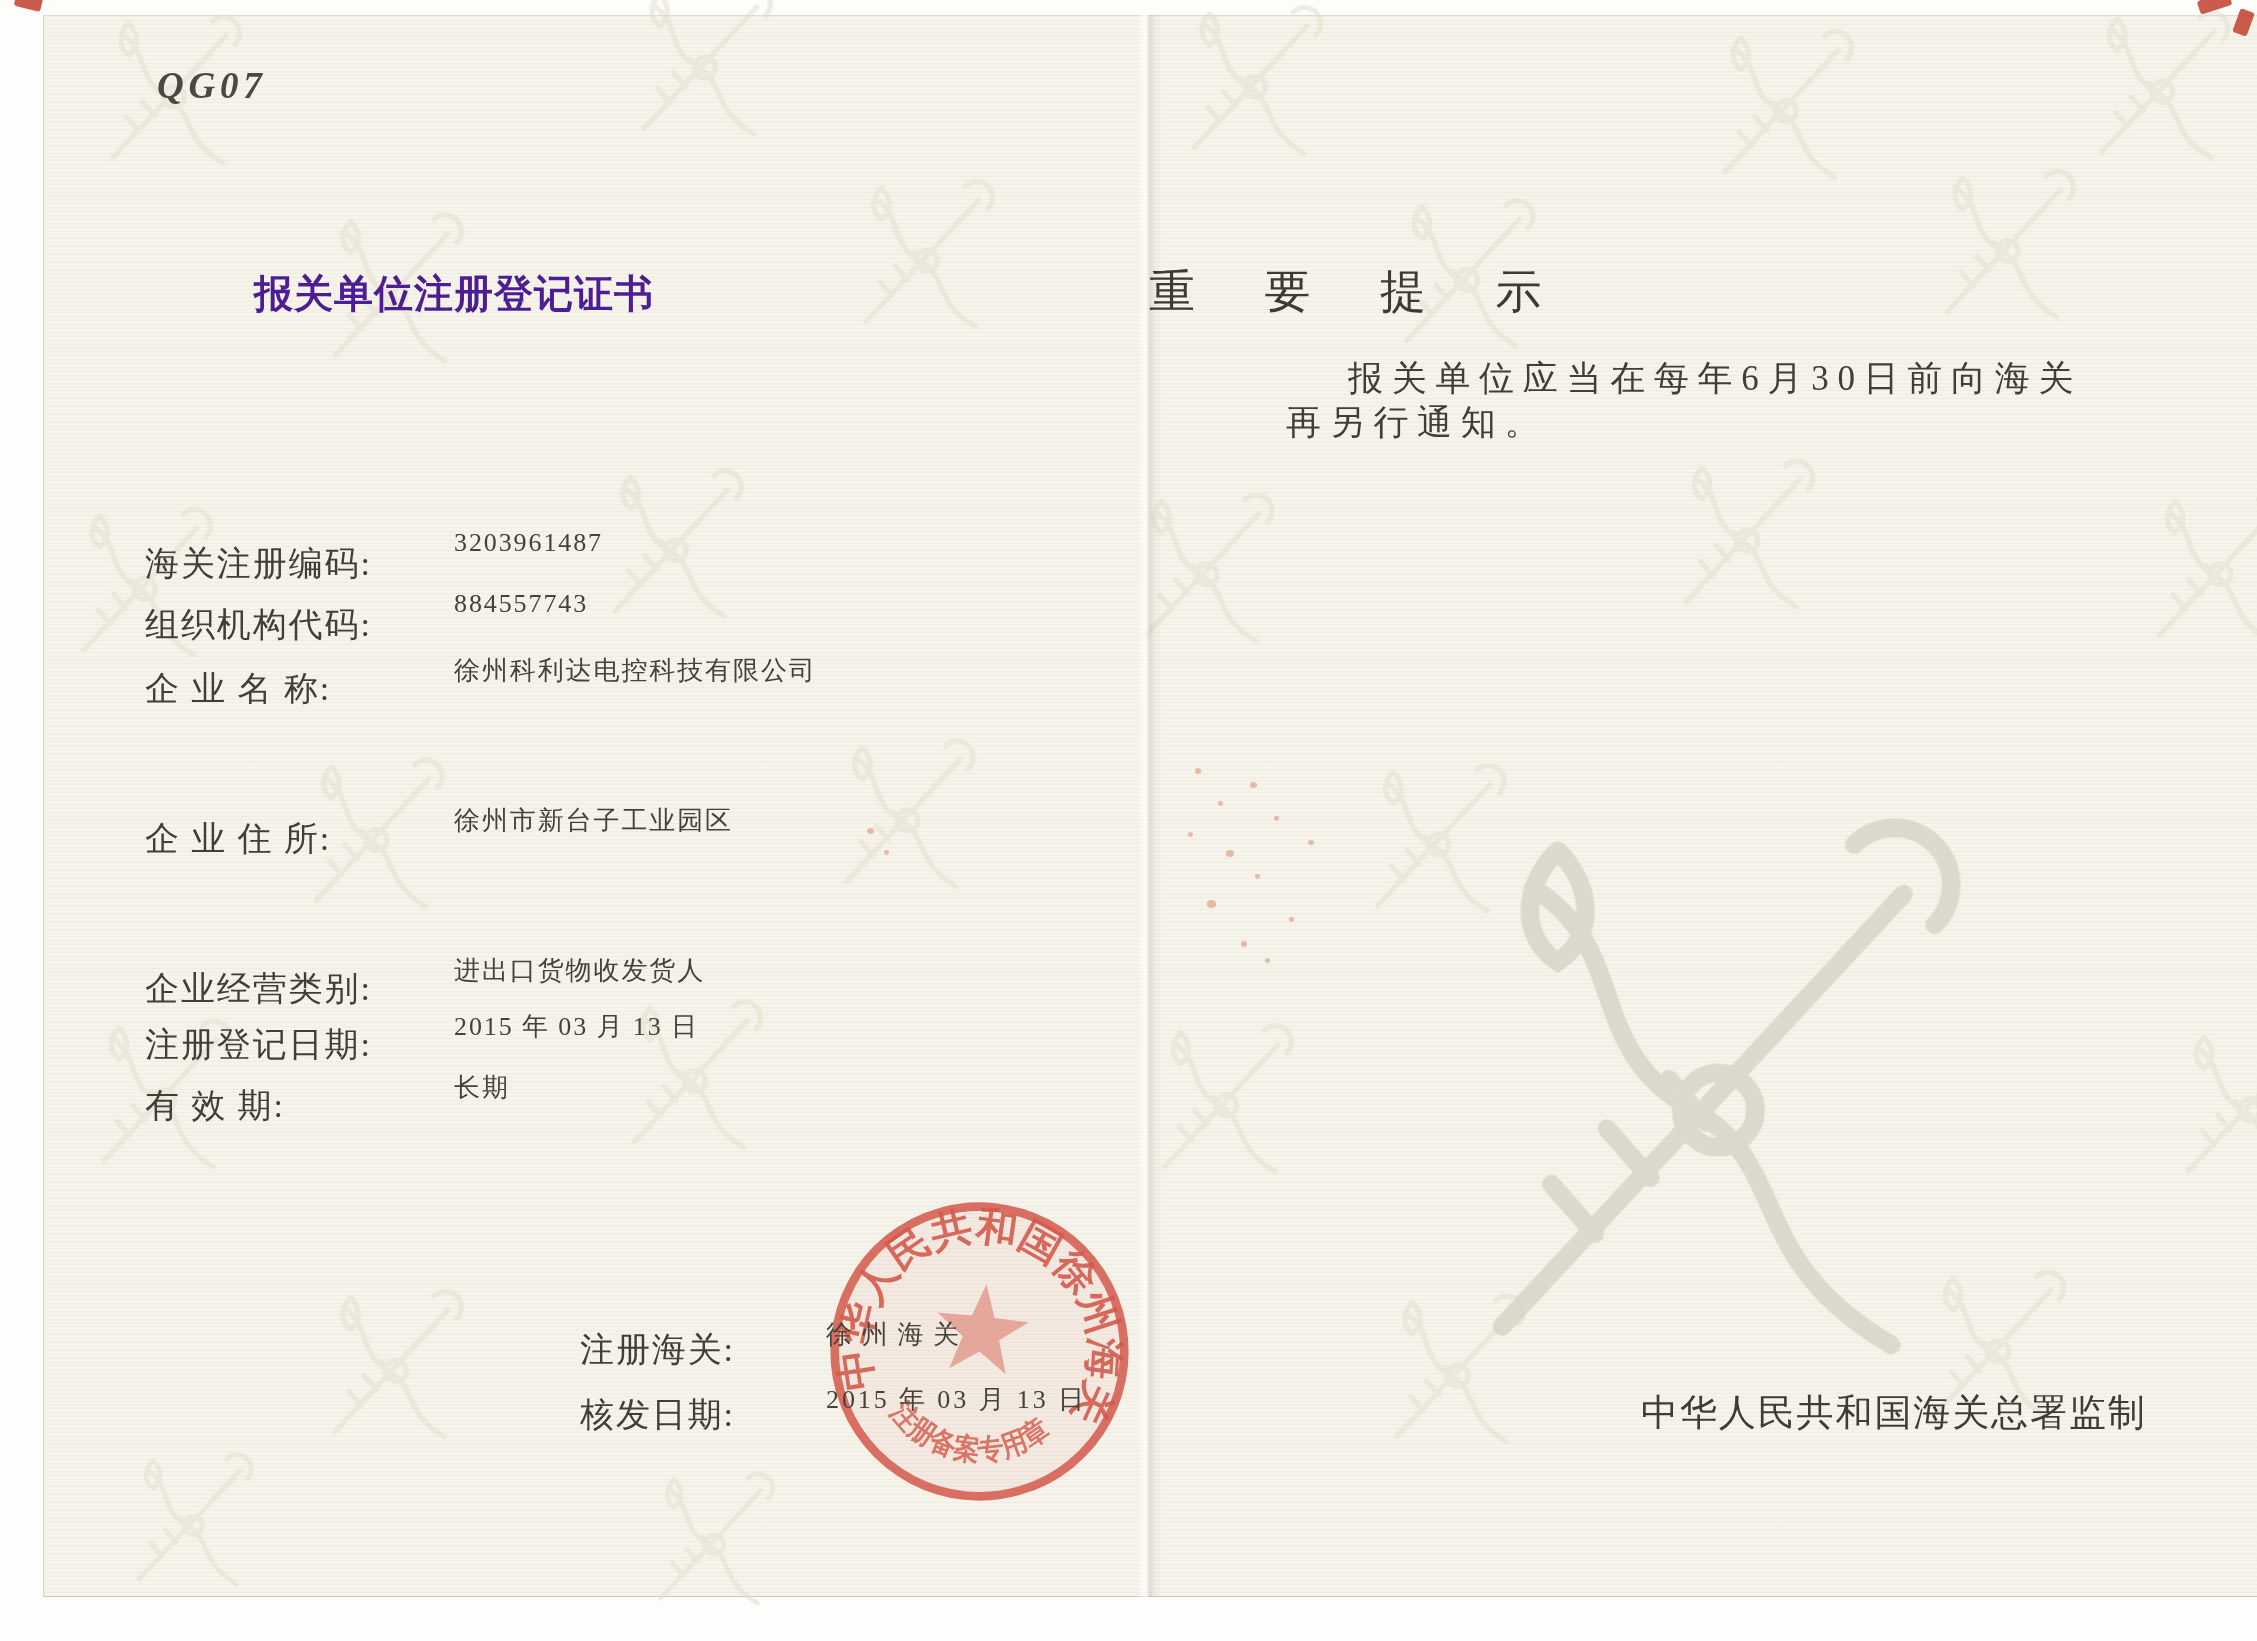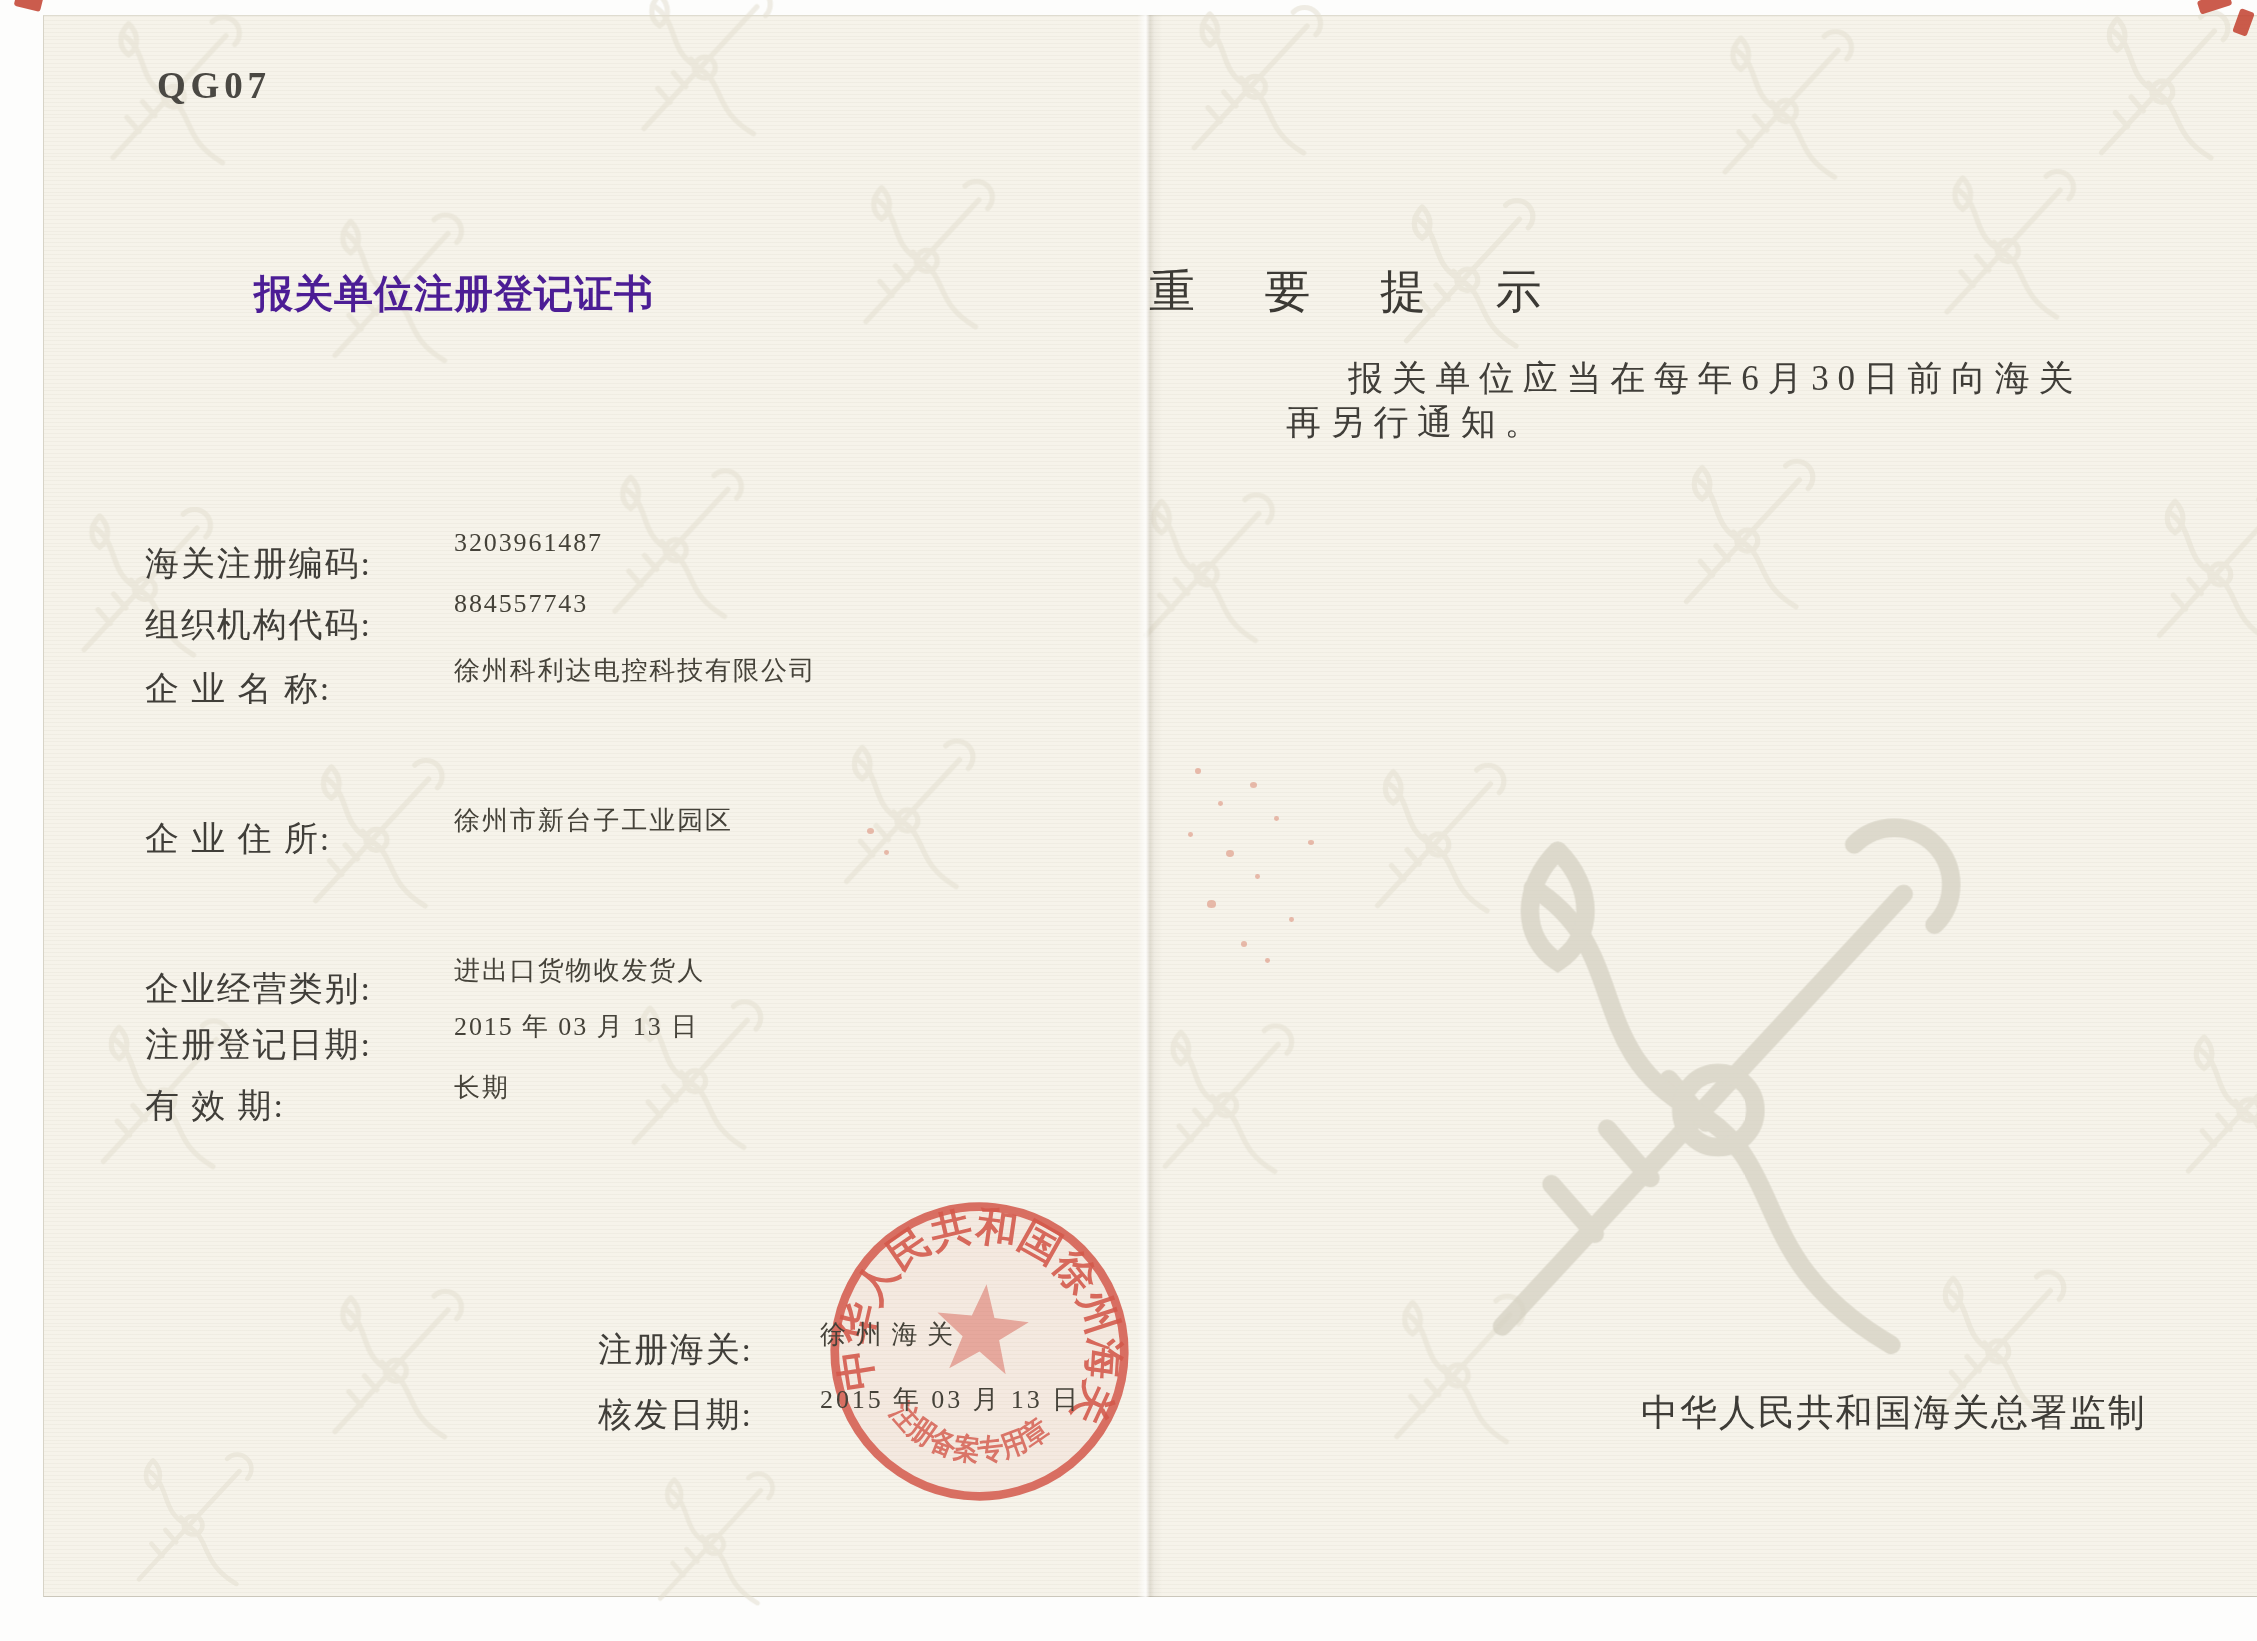--- a/index.html
+++ b/index.html
@@ -28,31 +28,31 @@
     background:linear-gradient(90deg,
       rgba(120,110,90,0) 0%, rgba(255,255,255,.75) 35%,
       rgba(125,115,95,.18) 52%, rgba(125,115,95,.06) 68%, rgba(120,110,90,0) 100%);
     pointer-events:none;
   }
   
   .wm-layer{position:absolute;inset:0;pointer-events:none;}
   
   .form-code{
     position:absolute;left:157px;top:64px;
-    font-size:37px;font-weight:bold;letter-spacing:4.8px;color:#4a4843;
+    font-size:37px;font-weight:bold;letter-spacing:4.8px;color:#4a4843;font-style:italic;
   }
   .title-block{position:absolute;left:145px;top:251px;width:618px;text-align:center;}
   .title-line1{font-size:41px;font-weight:600;letter-spacing:11.6px;color:#3c3a35;}
   .title-line2{font-size:39px;font-weight:600;letter-spacing:1px;margin-top:16px;color:#4c1d95;}
   .field-row{position:absolute;left:145px;display:flex;align-items:flex-start;white-space:nowrap;}
   .field-label{display:inline-block;width:309px;font-size:34px;color:#403e39;letter-spacing:1.9px;}
   .field-value{display:inline-block;position:relative;top:-12.6px;font-size:26px;color:#454239;letter-spacing:1.9px;}
   .row-0{top:541px}.row-1{top:602px}.row-2{top:666px}.row-3{top:816px}
   .row-4{top:966px}.row-5{top:1022px}.row-6{top:1083px}
-  .footer-row{position:absolute;left:598px;display:flex;white-space:nowrap;z-index:6;}
+  .footer-row{position:absolute;left:580px;display:flex;white-space:nowrap;z-index:6;gap:24px;}
   .footer-row .field-label{width:222px;}
   .footer-row .field-value{top:-9.7px;letter-spacing:2.9px;}
   .frow-0{top:1327px}.frow-1{top:1392px}
   .frow-0 .field-value{letter-spacing:9.7px;}
   .notice-title{
     position:absolute;left:1149px;top:261px;width:1086px;text-align:left;
     font-size:46px;font-weight:400;letter-spacing:29px;color:#3c3a35;
   }
   .notice-body{position:absolute;left:1286px;top:357px;width:830px;}
   .notice-line{font-size:35px;line-height:44px;letter-spacing:8.7px;color:#403e39;white-space:nowrap;}

